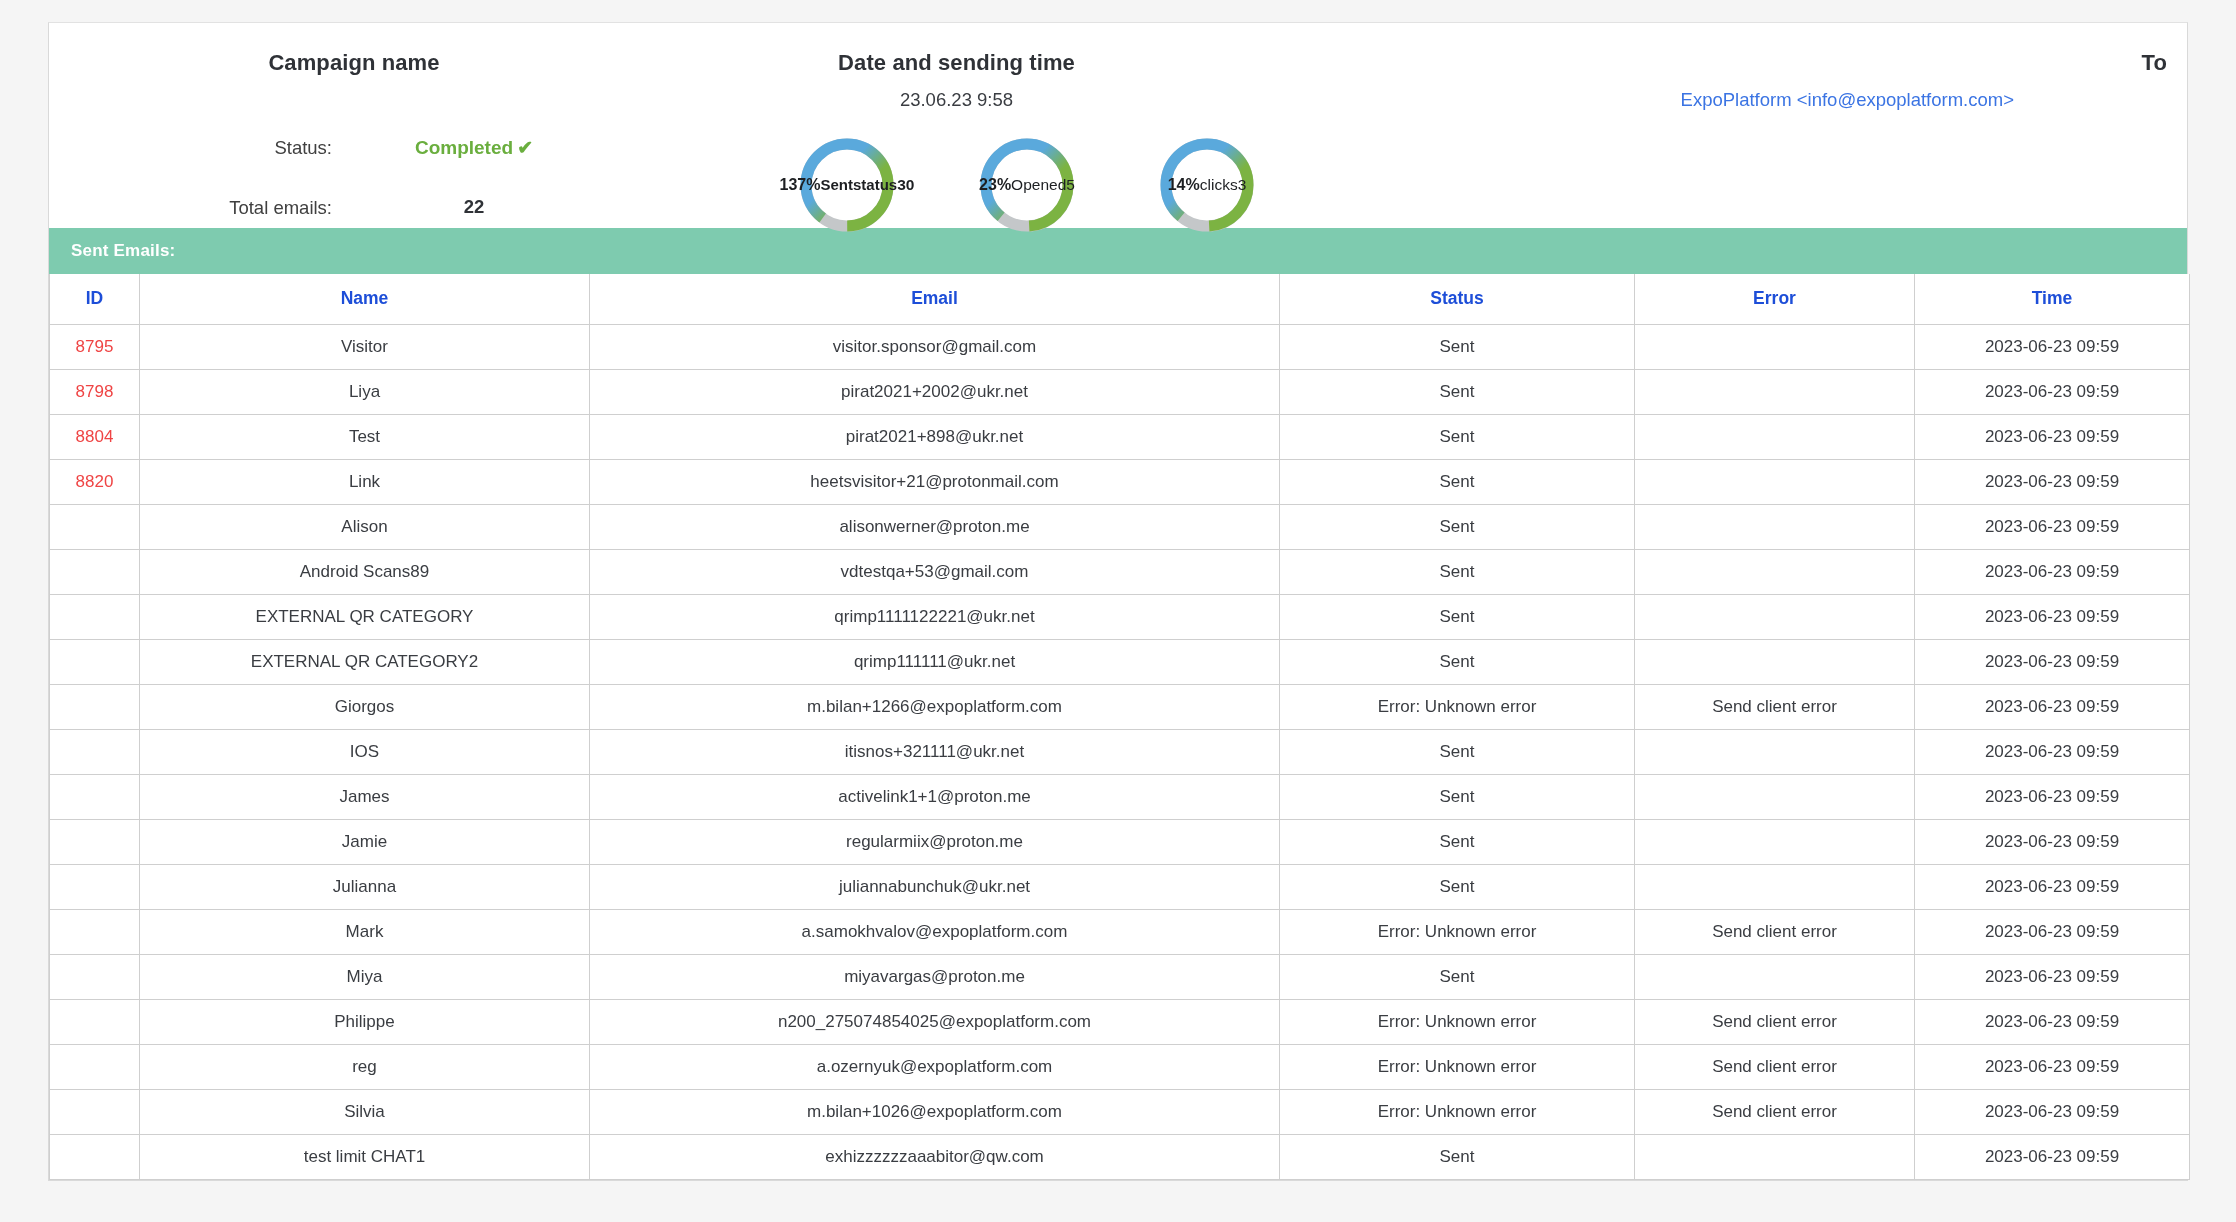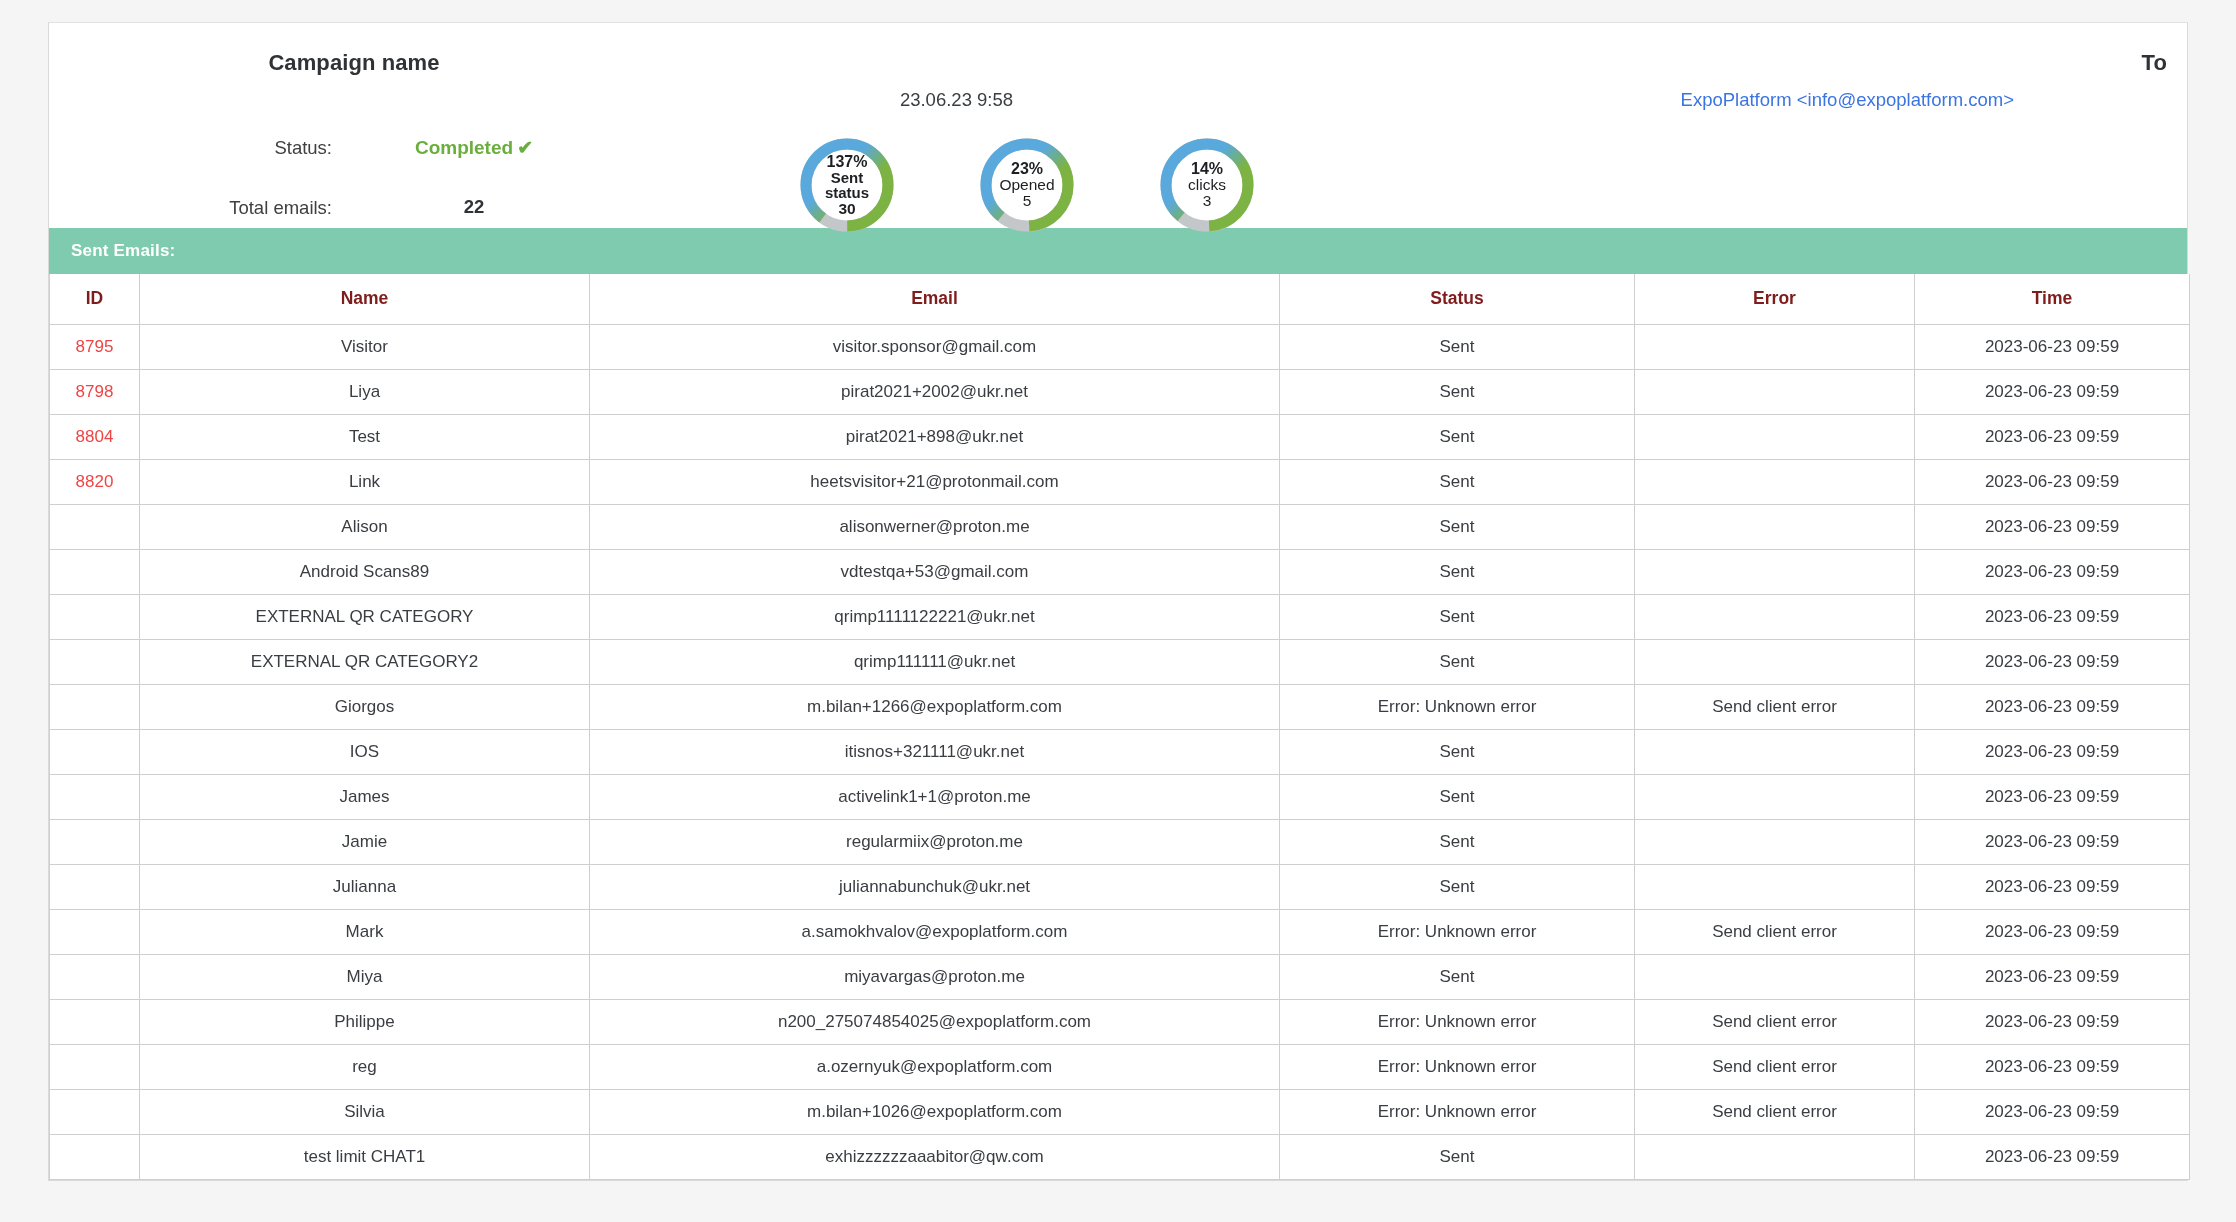--- a/index.html
+++ b/index.html
@@ -106,21 +106,21 @@
   }
   .donut.d0 { left: 8px; }
   .donut.d1 { left: 188px; }
   .donut.d2 { left: 368px; }
   .donut svg { display: block; width: 100px; height: 100px; }
   .donut-label {
     position: absolute;
     left: 0; top: 0;
     width: 100px; height: 100px;
     display: flex;
-    flex-direction: column;
+    flex-direction: row;
     align-items: center;
     justify-content: center;
     line-height: 1.02;
     text-align: center;
     pointer-events: none;
   }
   .donut-pct  { font-size: 16px; font-weight: bold; color: #1d1f22; }
   .donut-name { font-size: 15.5px; color: #1d1f22; }
   .donut-name.bold { font-weight: bold; font-size: 15px; }
   .donut-num  { font-size: 15.5px; color: #1d1f22; }
@@ -142,21 +142,21 @@
   
   table.emails {
     width: 100%;
     border-collapse: collapse;
     table-layout: fixed;
     background: #fff;
   }
   table.emails th {
     font-size: 17.5px;
     font-weight: bold;
-    color: #7f1d1d;
+    color: #1d4ed8;
     padding: 14px 6px;
     border: 1px solid #cfcfcf;
     border-top: none;
     text-align: center;
     background: #ffffff;
     height: 50px;
   }
   table.emails td {
     font-size: 17px;
     color: #3a3d42;
@@ -176,20 +176,21 @@
   .col-time  { width: 275px; }
 </style>
 </head>
 <body>
 
 <div class="page">
   <div class="card">
 
     <div class="summary">
       <div class="sum-col-head c1">Campaign name</div>
+      <div class="sum-col-head c2">Date and sending time</div>
       <div class="sum-col-head c4">To</div>
 
       <div class="send-date">23.06.23 9:58</div>
       <a class="from-addr" href="#">ExpoPlatform &lt;info@expoplatform.com&gt;</a>
 
       <div class="kv-label lbl-status">Status:</div>
       <div class="kv-value val-status">
         <span>Completed</span><span class="check">✔</span>
       </div>
 

